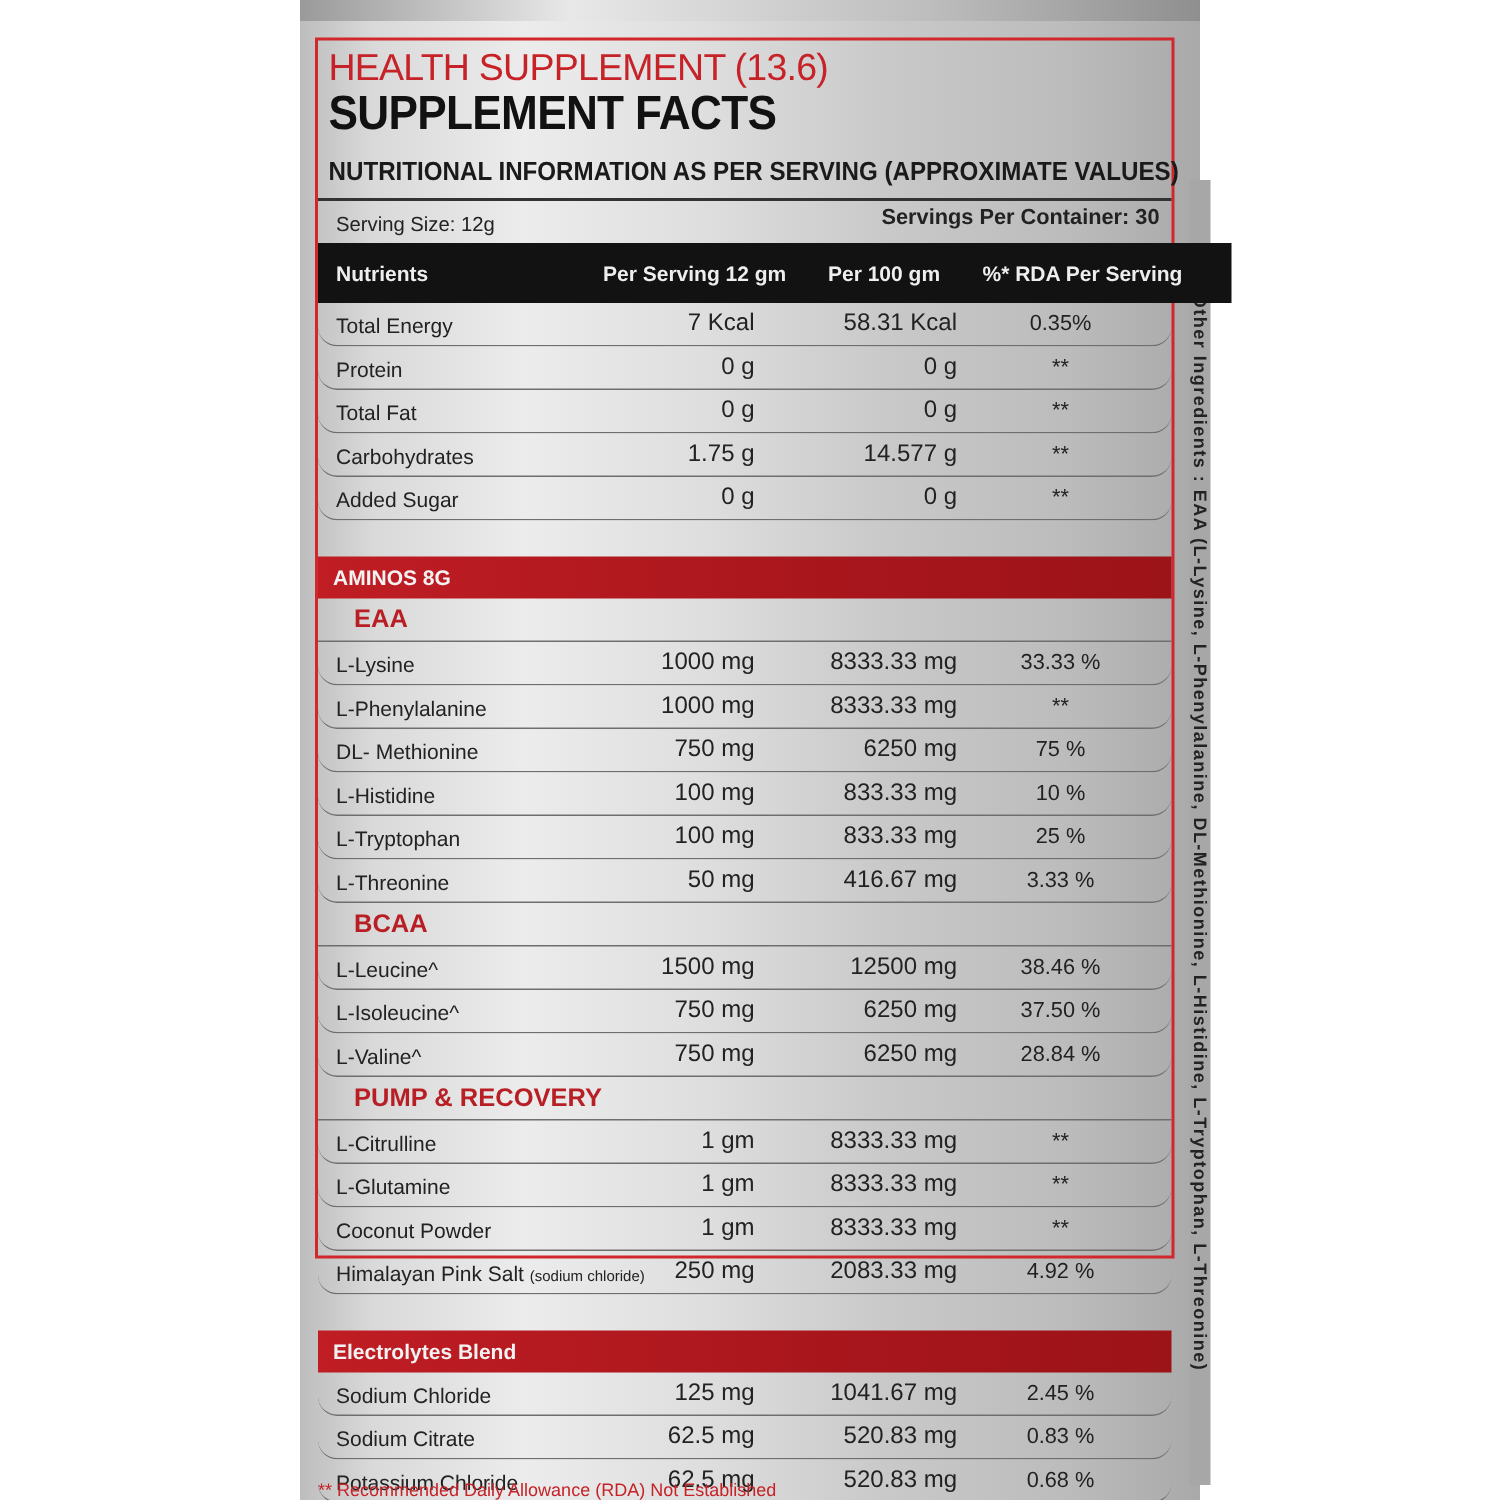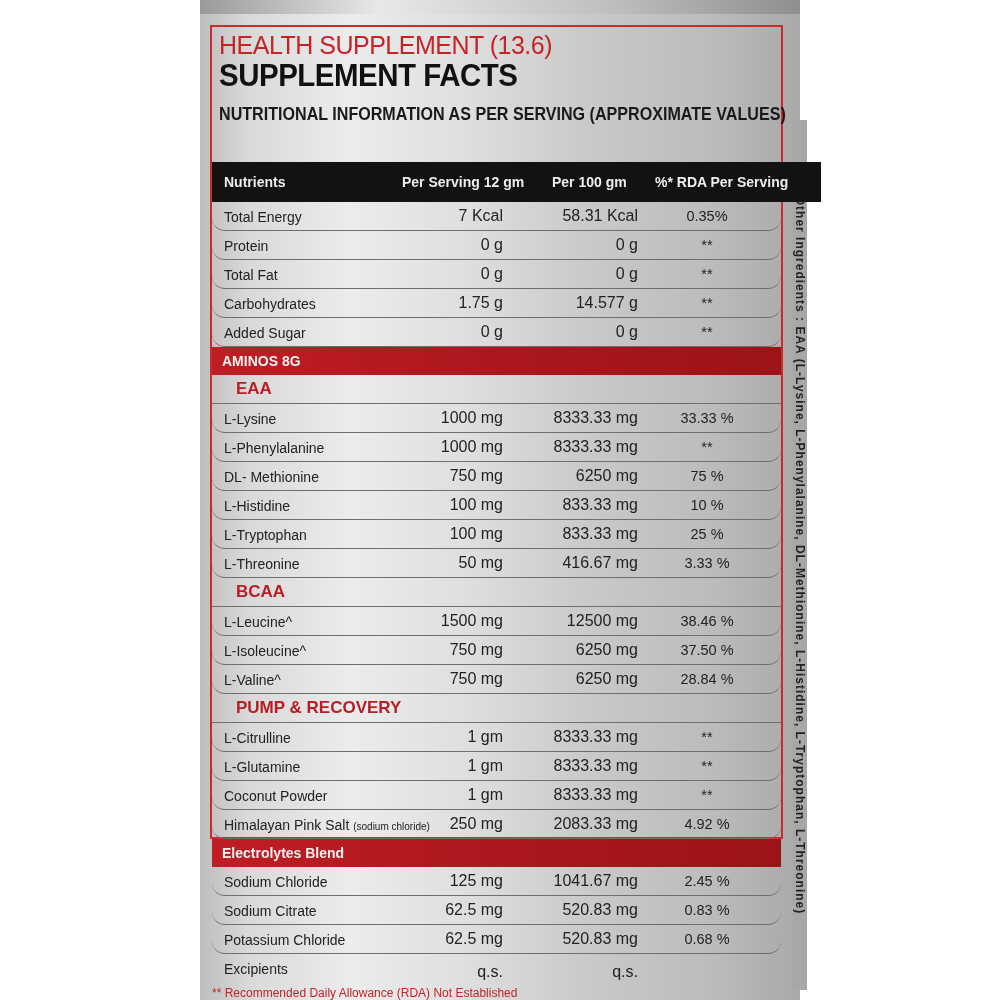--- a/index.html
+++ b/index.html
@@ -55,21 +55,21 @@
   .row {
     position:relative; height:28px; border-bottom:1.5px solid #6e6e6e; font-size:14px; color:#222;border-radius:13px;
   }
   .row .c0 { position:absolute; left:12px; top:7px; white-space:nowrap; }
   .row .c0 small { font-size:10px; }
   .row .c1 { position:absolute; right:278px; top:5px; font-size:16px; text-align:right; white-space:nowrap; }
   .row .c2 { position:absolute; right:143px; top:5px; font-size:16px; text-align:right; white-space:nowrap; }
   .row .c3 { position:absolute; left:465px; width:60px; top:6px; font-size:14.5px; text-align:center; white-space:nowrap; }
   .band {
     height:28px; background:linear-gradient(90deg,#c01d24,#a8161c 60%,#9c1318);
-    color:#f2f2f2; font-weight:bold; font-size:14px; position:relative;
+    color:#f2f2f2; font-weight:bold; font-size:14px; position:relative;margin-top:24px;
   }
   .band span { position:absolute; left:10px; top:6px; }
   .sub {
     height:28px; border-bottom:1.5px solid #6e6e6e; position:relative;
   }
   .sub span { position:absolute; left:24px; top:4px; font-size:17px; font-weight:bold; color:#b81f25; }
   .footnote {
     position:absolute; left:212px; top:986px; font-size:12px; color:#c62228; white-space:nowrap;
   }
 </style>
@@ -82,20 +82,24 @@
 
 <div class="side-text">
   <span>Other Ingredients : EAA (L-Lysine, L-Phenylalanine, DL-Methionine, L-Histidine, L-Tryptophan, L-Threonine)</span>
 </div>
 
 <div class="label">
   <div class="title-red">HEALTH SUPPLEMENT (13.6)</div>
   <div class="title-main">SUPPLEMENT FACTS</div>
   <div class="subtitle">NUTRITIONAL INFORMATION AS PER SERVING (APPROXIMATE VALUES)</div>
 
+  <div class="serving">
+    <span class="size">Serving Size: 12g</span>
+    <span class="per">Servings Per Container: 30</span>
+  </div>
 
   <div class="thead">
     <span style="left:12px">Nutrients</span>
     <span style="left:190px">Per Serving 12 gm</span>
     <span style="left:340px">Per 100 gm</span>
     <span style="left:443px">%* RDA Per Serving</span>
   </div>
 
   <div class="rows">
 

